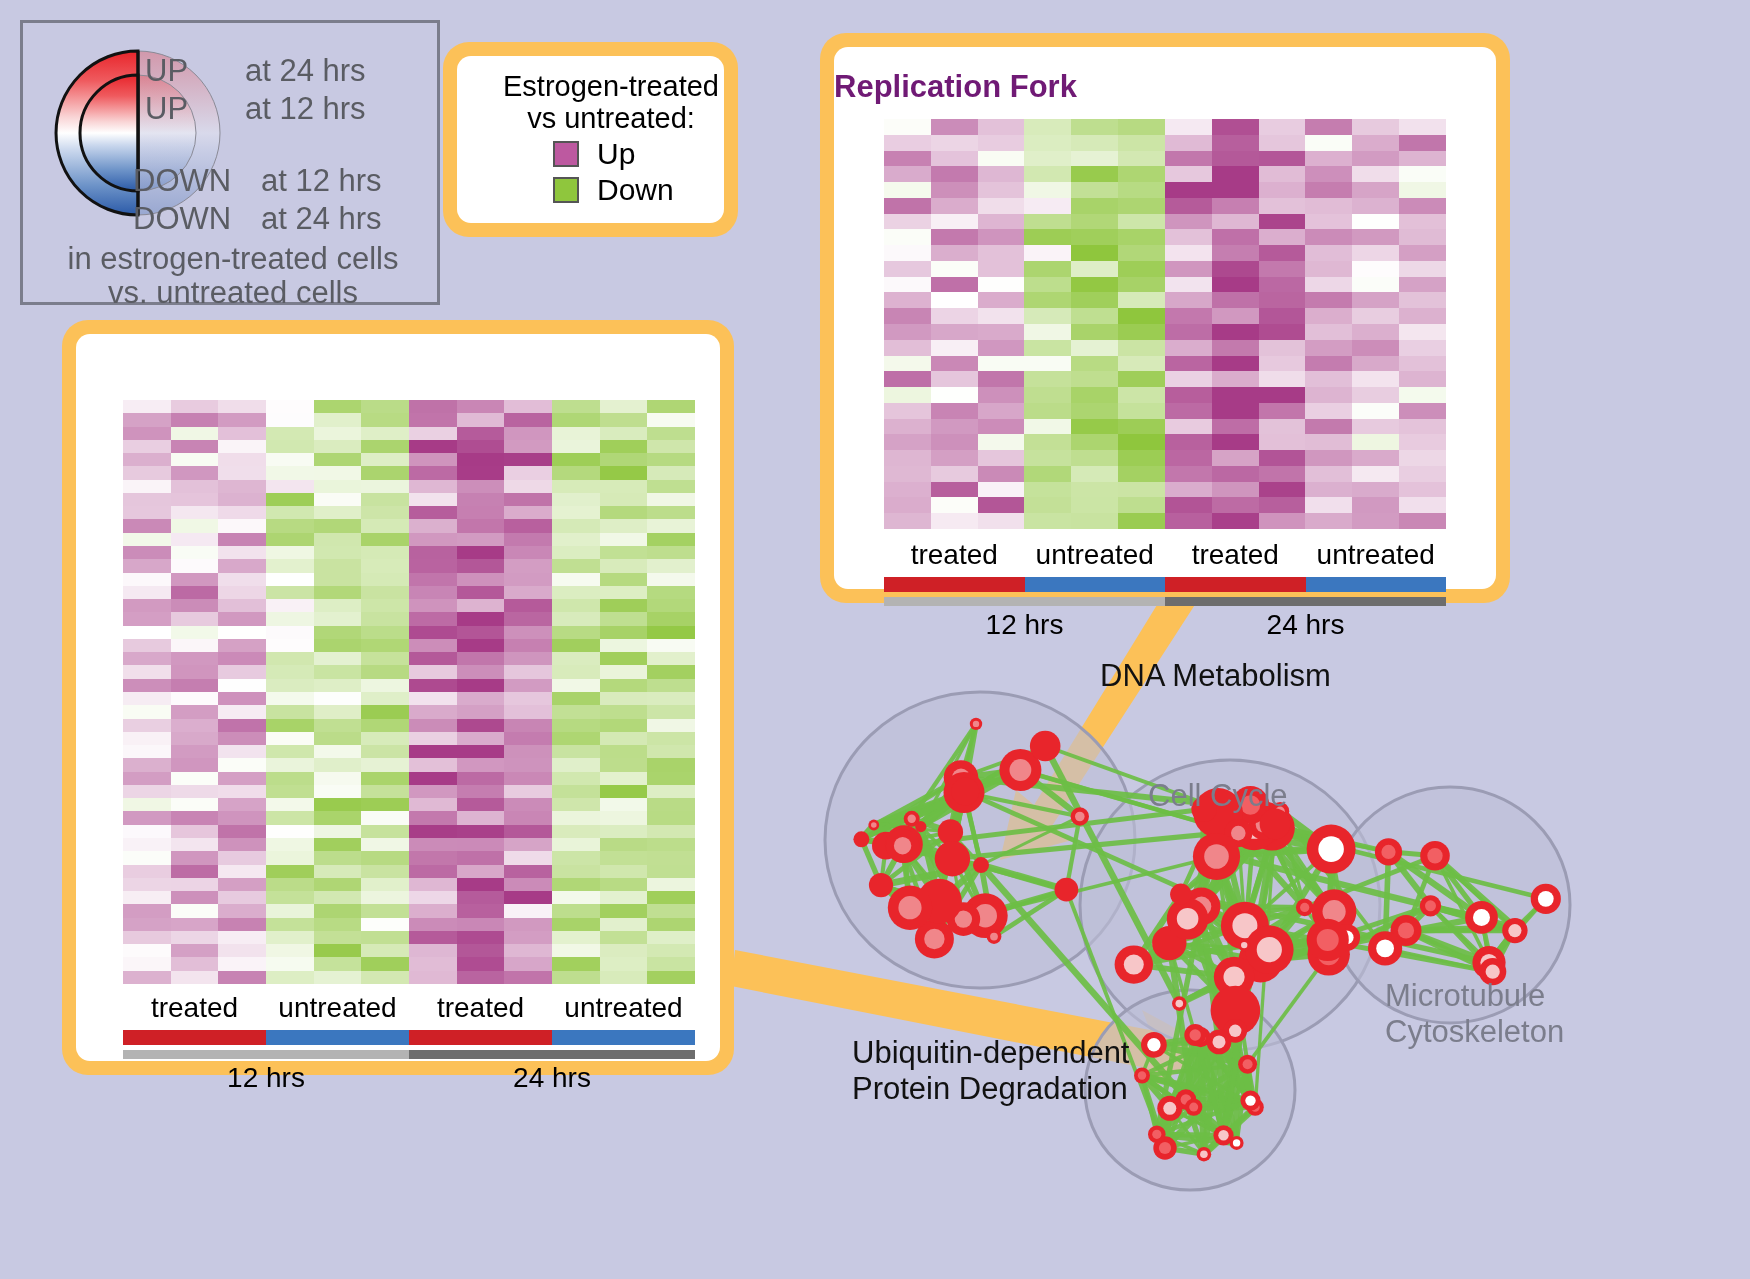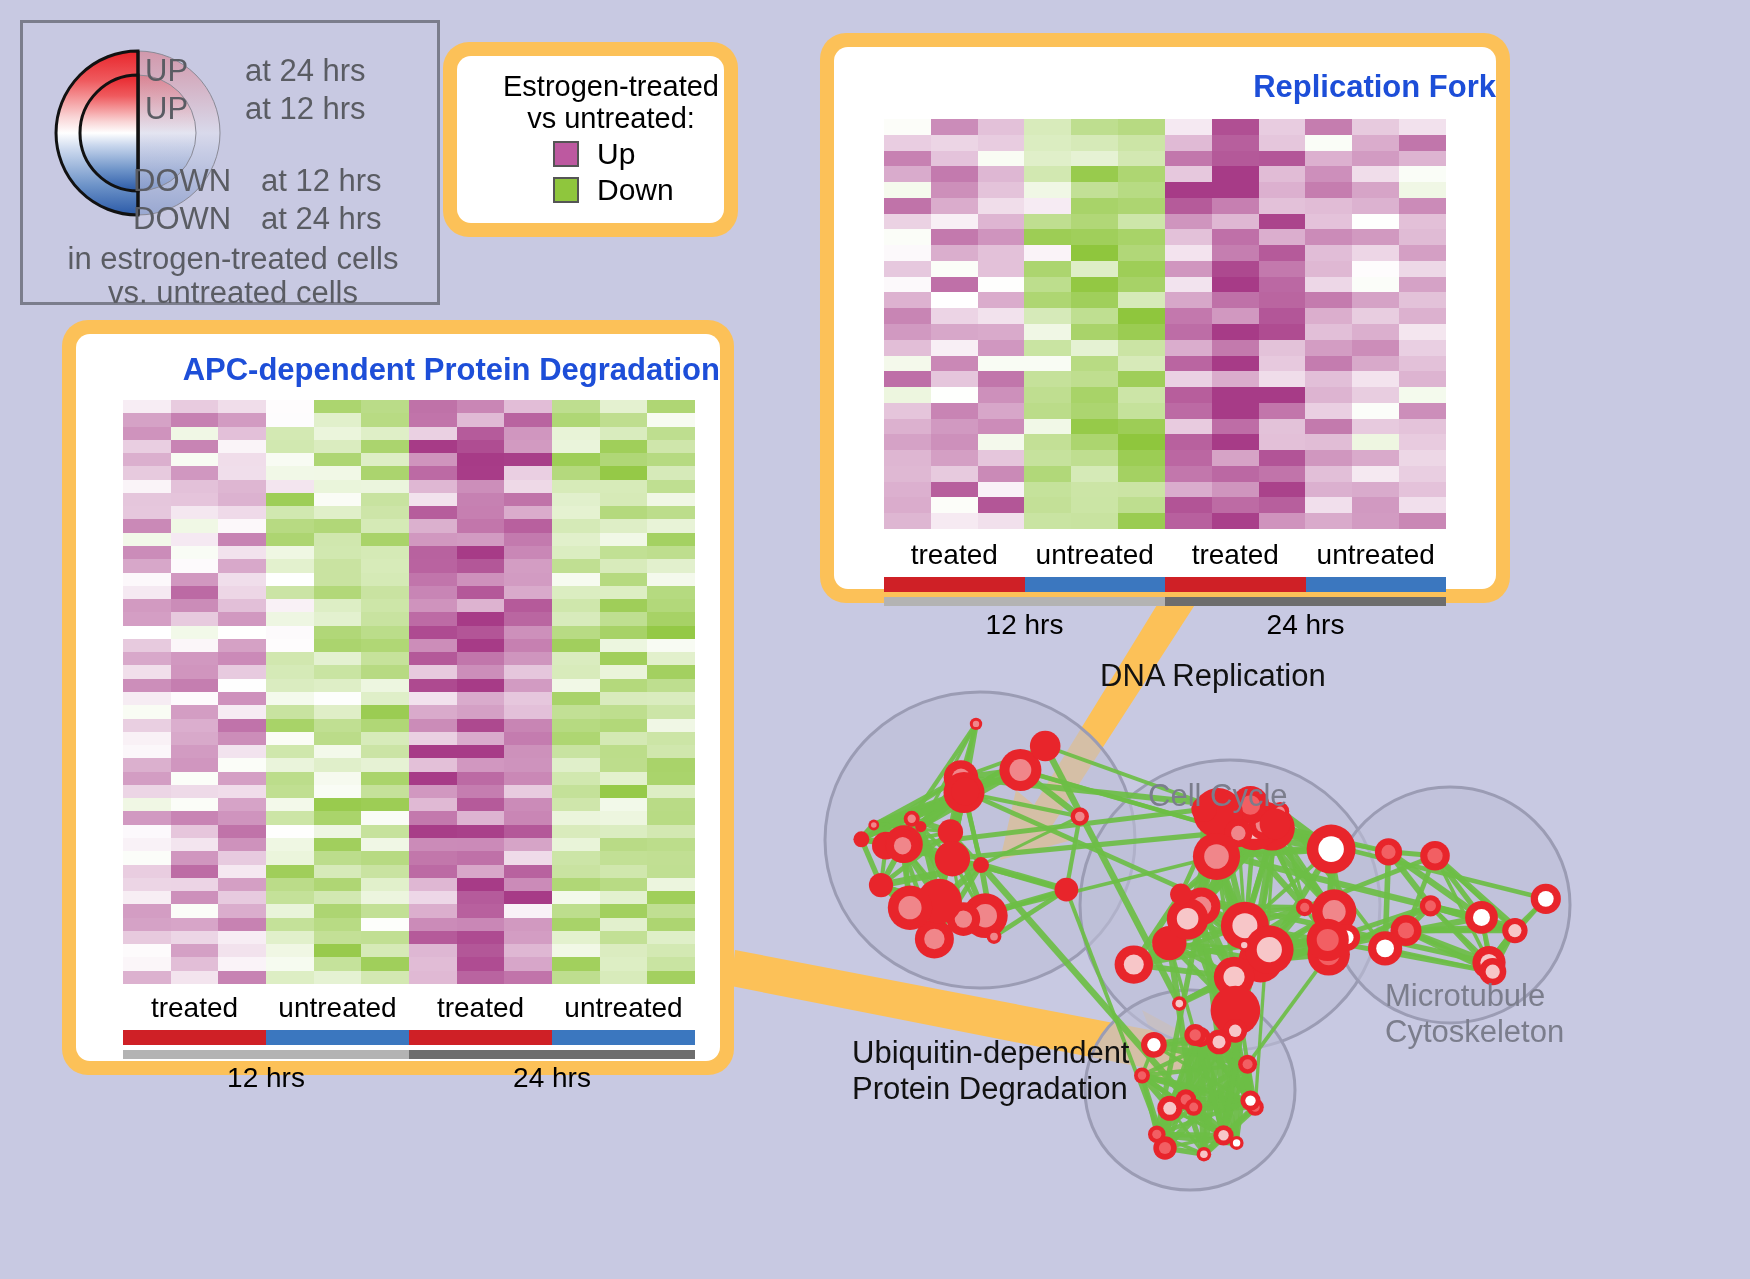--- a/index.html
+++ b/index.html
@@ -44,21 +44,21 @@
   }
   .leg-row{display:flex;align-items:center;margin-left:96px;margin-top:2px;}
   .leg-sw{width:26px;height:26px;border:2px solid #555;box-sizing:border-box;margin-right:18px;}
   .leg-lab{font-size:30px;color:#000;}
 
   
   #rep-panel{left:820px;top:33px;width:690px;height:570px;}
   #apc-panel{left:62px;top:320px;width:672px;height:755px;}
 
   .panel-title{
-    width:100%;text-align:right;font-weight:bold;color:#1d4ed8;
+    width:100%;text-align:left;font-weight:bold;color:#701a75;
     position:absolute;left:0;
   }
   #rep-title{top:22px;font-size:31px;}
   #apc-title{top:18px;font-size:31px;}
 
   .hm{position:absolute;display:grid;}
   .hm div{width:100%;height:100%;}
 
   
   .strip{position:absolute;}
@@ -488,21 +488,20 @@
       <div class="hrs-row" id="rep-hrs" style="top:70px;">
           <span>12 hrs</span>
           <span>24 hrs</span>
         </div>
     </div>
   </div>
 </div>
 
 <div class="panel" id="apc-panel" style="z-index:3;">
   <div class="panel-inner">
-    <div class="panel-title" id="apc-title">APC-dependent Protein Degradation</div>
 
     <div class="hm" id="apc-hm" style="left: 47px; top: 66px; width: 572px; height: 584px; grid-template-columns: repeat(12, 1fr); grid-template-rows: repeat(44, 1fr);">
         <div style="background:rgb(247,237,244)"></div>
         <div style="background:rgb(232,203,223)"></div>
         <div style="background:rgb(240,221,234)"></div>
         <div style="background:rgb(254,252,253)"></div>
         <div style="background:rgb(172,213,111)"></div>
         <div style="background:rgb(186,220,136)"></div>
         <div style="background:rgb(191,114,168)"></div>
         <div style="background:rgb(201,134,181)"></div>
@@ -1571,19 +1570,19 @@
       <circle cx="429.0" cy="431.9" r="12.4" fill="#e8252b"></circle>
       <circle cx="429.0" cy="431.9" r="6.5" fill="#f7c6c8"></circle>
       <circle cx="460.5" cy="490.6" r="10.1" fill="#e8252b"></circle>
       <circle cx="460.5" cy="490.6" r="5.2" fill="#ffffff"></circle>
       <circle cx="433.5" cy="525.3" r="10.1" fill="#e8252b"></circle>
       <circle cx="433.5" cy="525.3" r="5.2" fill="#f7c6c8"></circle>
       <circle cx="405.2" cy="425.0" r="10.9" fill="#e8252b"></circle>
       <circle cx="405.2" cy="425.0" r="5.7" fill="#f25f63"></circle>
     </svg>
 
-  <div class="net-label" id="lab-dna">DNA Replication</div>
+  <div class="net-label" id="lab-dna">DNA Metabolism</div>
   <div class="net-label" id="lab-cc">Cell Cycle</div>
   <div class="net-label" id="lab-mt">Microtubule
 Cytoskeleton</div>
   <div class="net-label" id="lab-ub">Ubiquitin-dependent
 Protein Degradation</div>
 </div>
 
 </body></html>

